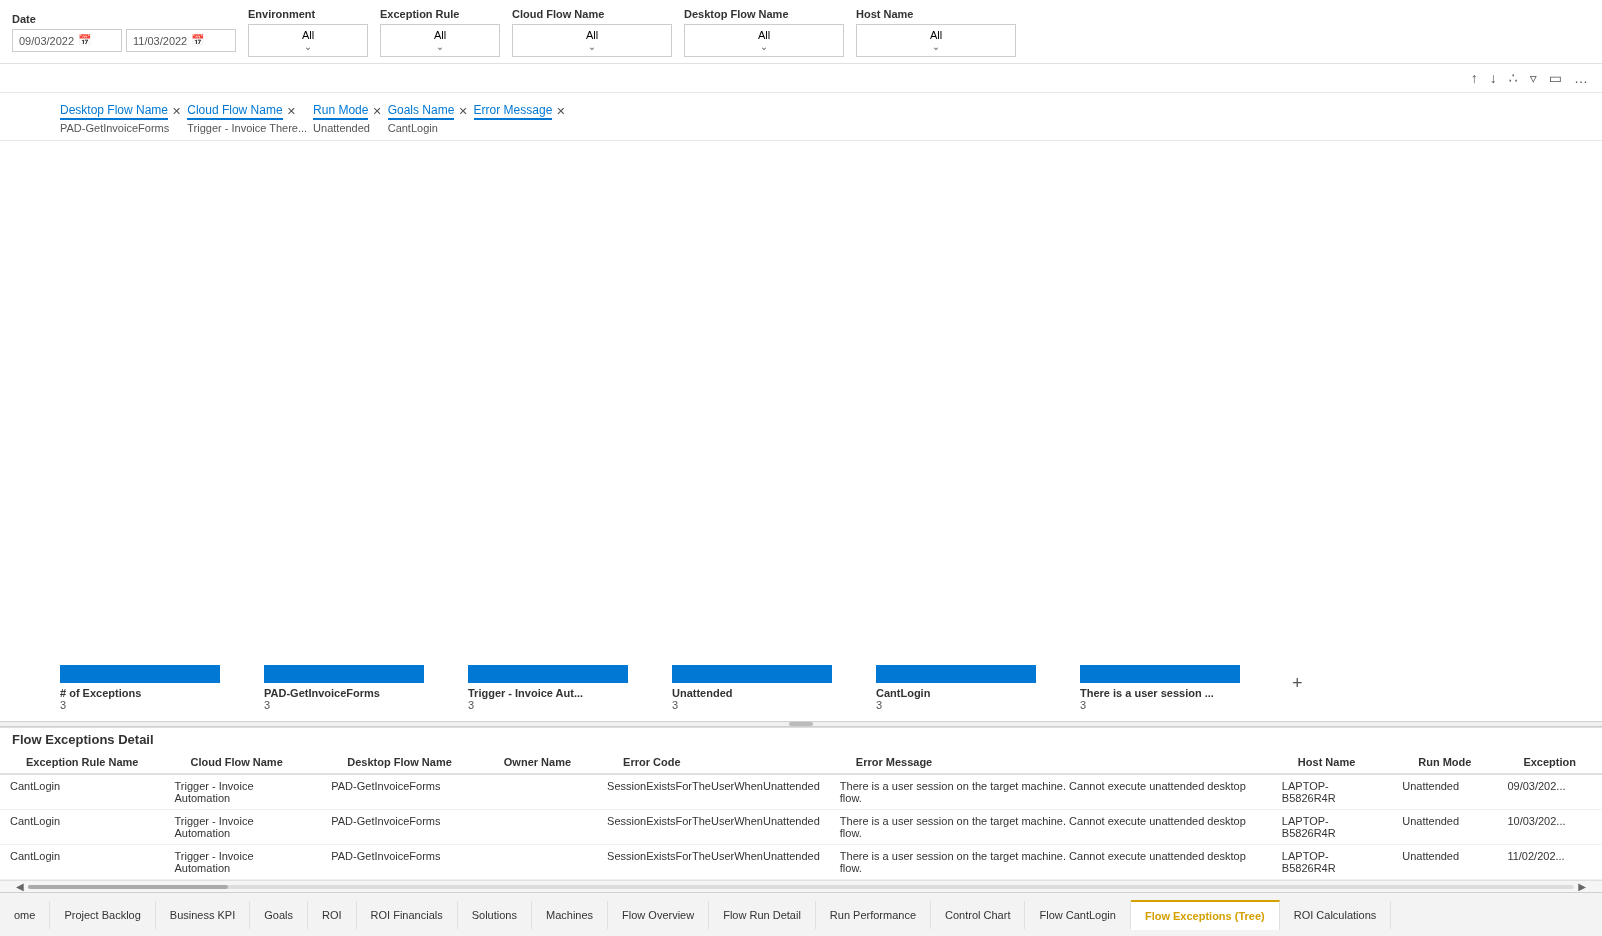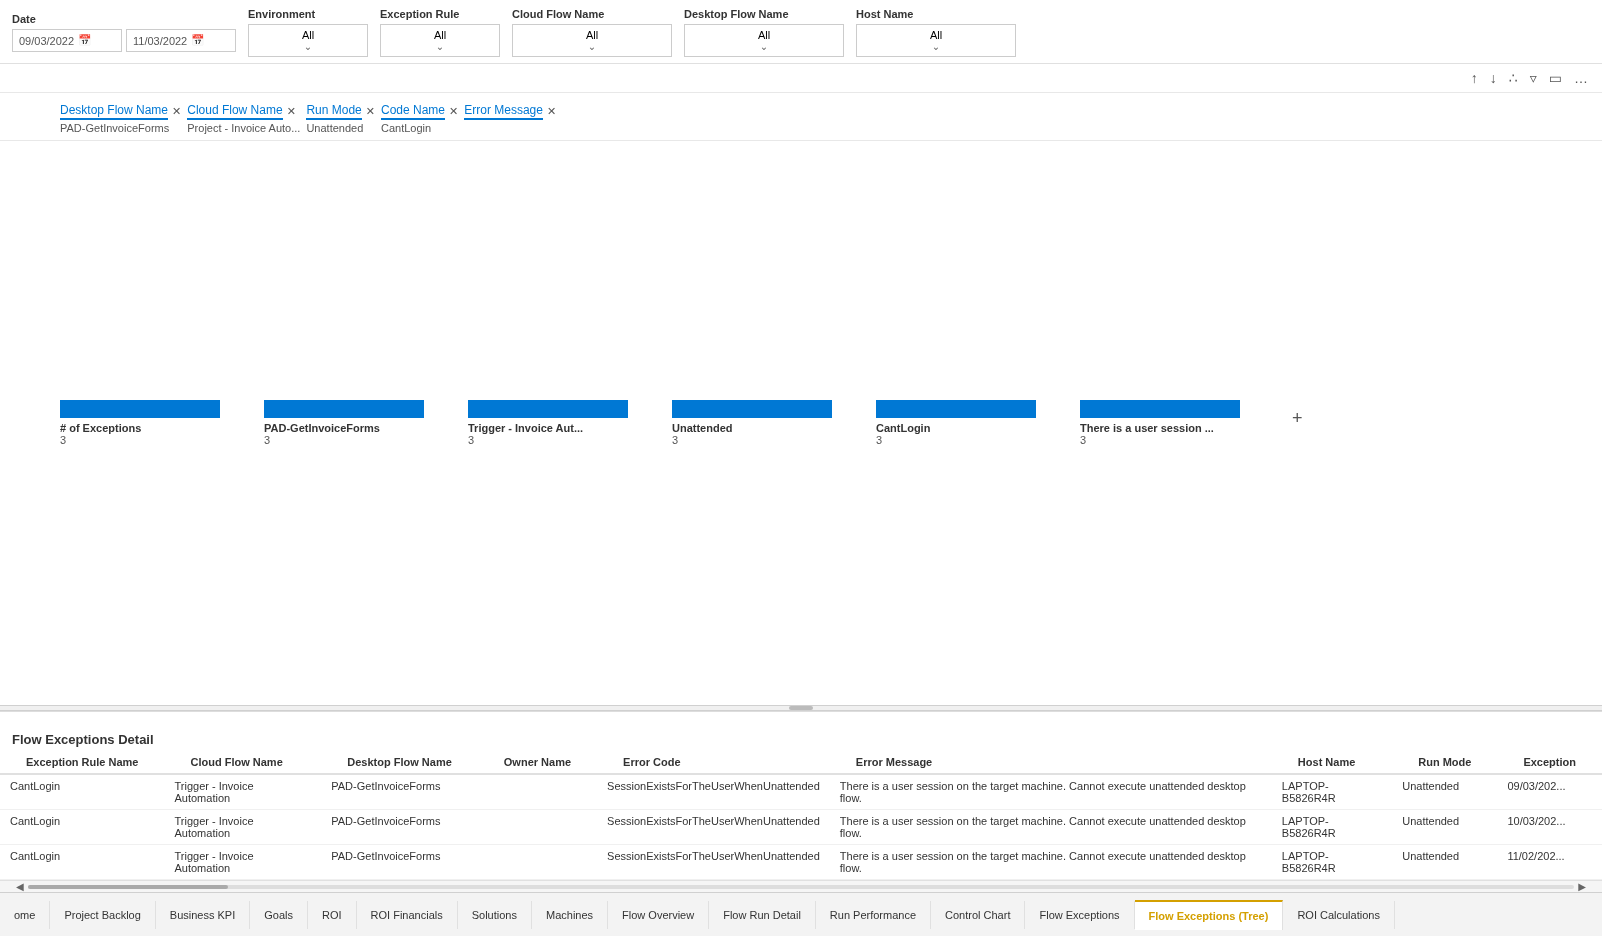--- a/index.html
+++ b/index.html
@@ -31,21 +31,21 @@
     .bar-label { font-size: 11px; color: #333; margin-top: 4px; font-weight: 600; }
     .bar-count { font-size: 11px; color: #555; }
     .add-btn { font-size: 18px; color: #555; cursor: pointer; margin-left: 8px; align-self: flex-start; margin-top: 8px; }
 
     
     .divider-horiz { height: 6px; background: #f0f0f0; border-top: 1px solid #d0d0d0; border-bottom: 1px solid #d0d0d0; cursor: row-resize; display: flex; justify-content: center; align-items: center; }
     .divider-dot { width: 24px; height: 4px; background: #bbb; border-radius: 2px; }
 
     
     .detail-section { flex: 0 0 auto; padding: 0; }
-    .detail-title { font-size: 13px; font-weight: 700; color: #333; padding: 20px 12px 4px 12px; }
+    .detail-title { font-size: 13px; font-weight: 700; color: #333; padding: 4px 12px 4px 12px; }
 
     .detail-table { width: 100%; border-collapse: collapse; font-size: 11px; }
     .detail-table th { text-align: left; padding: 5px 26px; color: #333; font-weight: 600; border-bottom: 2px solid #e0e0e0; white-space: nowrap; background: #fff; }
     .detail-table td { padding: 5px 10px; color: #333; border-bottom: 1px solid #f0f0f0; vertical-align: top; }
 
     
     .scroll-hint { height: 12px; background: #f5f5f5; border-top: 1px solid #e0e0e0; display: flex; align-items: center; padding: 0 12px; }
     .scroll-track { flex: 1; height: 4px; background: #ddd; border-radius: 2px; position: relative; }
     .scroll-thumb { width: 200px; height: 4px; background: #aaa; border-radius: 2px; }
     .scroll-arrow { font-size: 10px; color: #666; cursor: pointer; padding: 0 4px; }
@@ -147,46 +147,46 @@
       <span class="column-chip-label">Desktop Flow Name</span>
       <span class="column-chip-close">✕</span>
     </div>
     <span class="column-chip-value">PAD-GetInvoiceForms</span>
   </div>
           <div class="column-chip">
     <div class="column-chip-header">
       <span class="column-chip-label">Cloud Flow Name</span>
       <span class="column-chip-close">✕</span>
     </div>
-    <span class="column-chip-value">Project - Invoice Auto...</span>
+    <span class="column-chip-value">Trigger - Invoice There...</span>
   </div>
           <div class="column-chip">
     <div class="column-chip-header">
       <span class="column-chip-label">Run Mode</span>
       <span class="column-chip-close">✕</span>
     </div>
     <span class="column-chip-value">Unattended</span>
   </div>
           <div class="column-chip">
     <div class="column-chip-header">
-      <span class="column-chip-label">Code Name</span>
+      <span class="column-chip-label">Goals Name</span>
       <span class="column-chip-close">✕</span>
     </div>
     <span class="column-chip-value">CantLogin</span>
   </div>
           <div class="column-chip">
     <div class="column-chip-header">
       <span class="column-chip-label">Error Message</span>
       <span class="column-chip-close">✕</span>
     </div>
 
   </div>
         </div>
 
-      <div style="flex:1; padding: 10px 60px 10px 60px; display: flex; flex-direction: column; justify-content: center;">
+      <div style="flex:1; padding: 10px 60px 10px 60px; display: flex; flex-direction: column; justify-content: flex-end;">
         <div style="display: flex; align-items: flex-end; gap: 24px;" id="bars-container">
 
         <div class="bar-col">
     <div class="bar" style="width:160px;"></div>
     <div class="bar-label"># of Exceptions</div>
     <div class="bar-count">3</div>
   </div>
             <div class="bar-col">
     <div class="bar" style="width:160px;"></div>
     <div class="bar-label">PAD-GetInvoiceForms</div>
@@ -294,18 +294,18 @@
       <div class="tab-item">Business KPI</div>
       <div class="tab-item">Goals</div>
       <div class="tab-item">ROI</div>
       <div class="tab-item">ROI Financials</div>
       <div class="tab-item">Solutions</div>
       <div class="tab-item">Machines</div>
       <div class="tab-item">Flow Overview</div>
       <div class="tab-item">Flow Run Detail</div>
       <div class="tab-item">Run Performance</div>
       <div class="tab-item">Control Chart</div>
-      <div class="tab-item">Flow Exceptions</div>
+      <div class="tab-item">Flow CantLogin</div>
       <div class="tab-item active">Flow Exceptions (Tree)</div>
       <div class="tab-item">ROI Calculations</div>
     </div>
 
 </div>
 
 </body></html>

